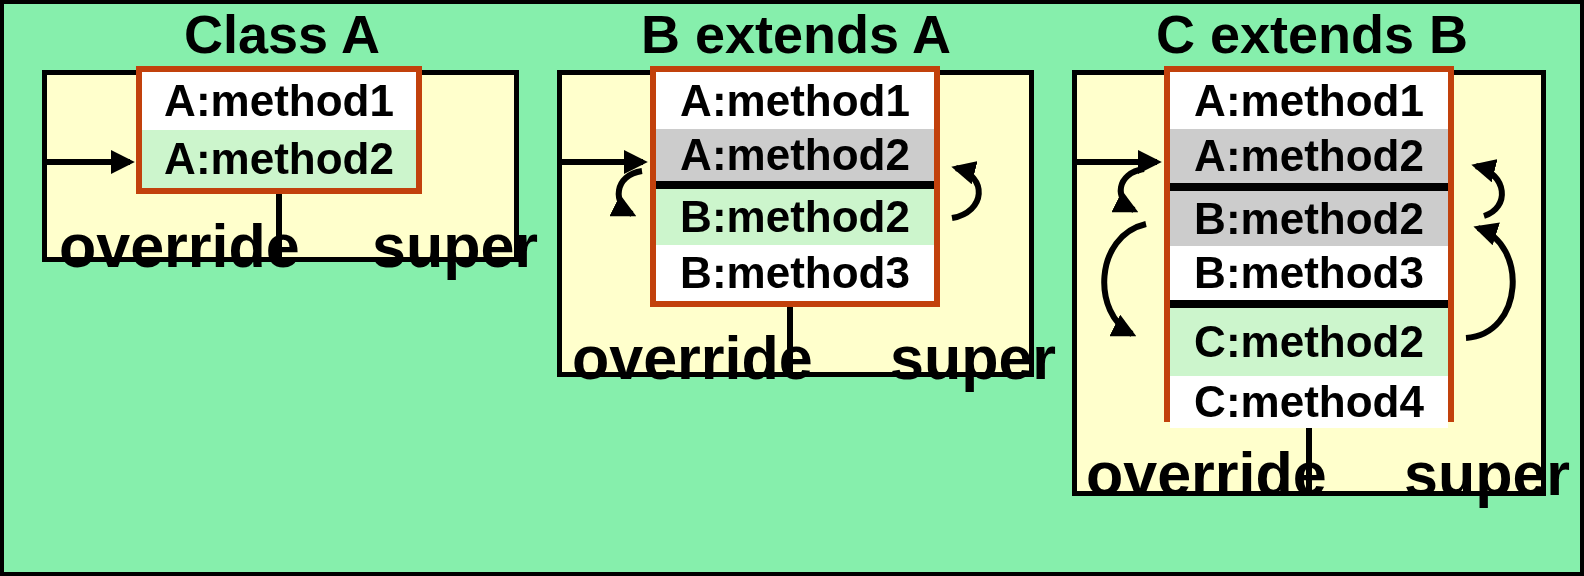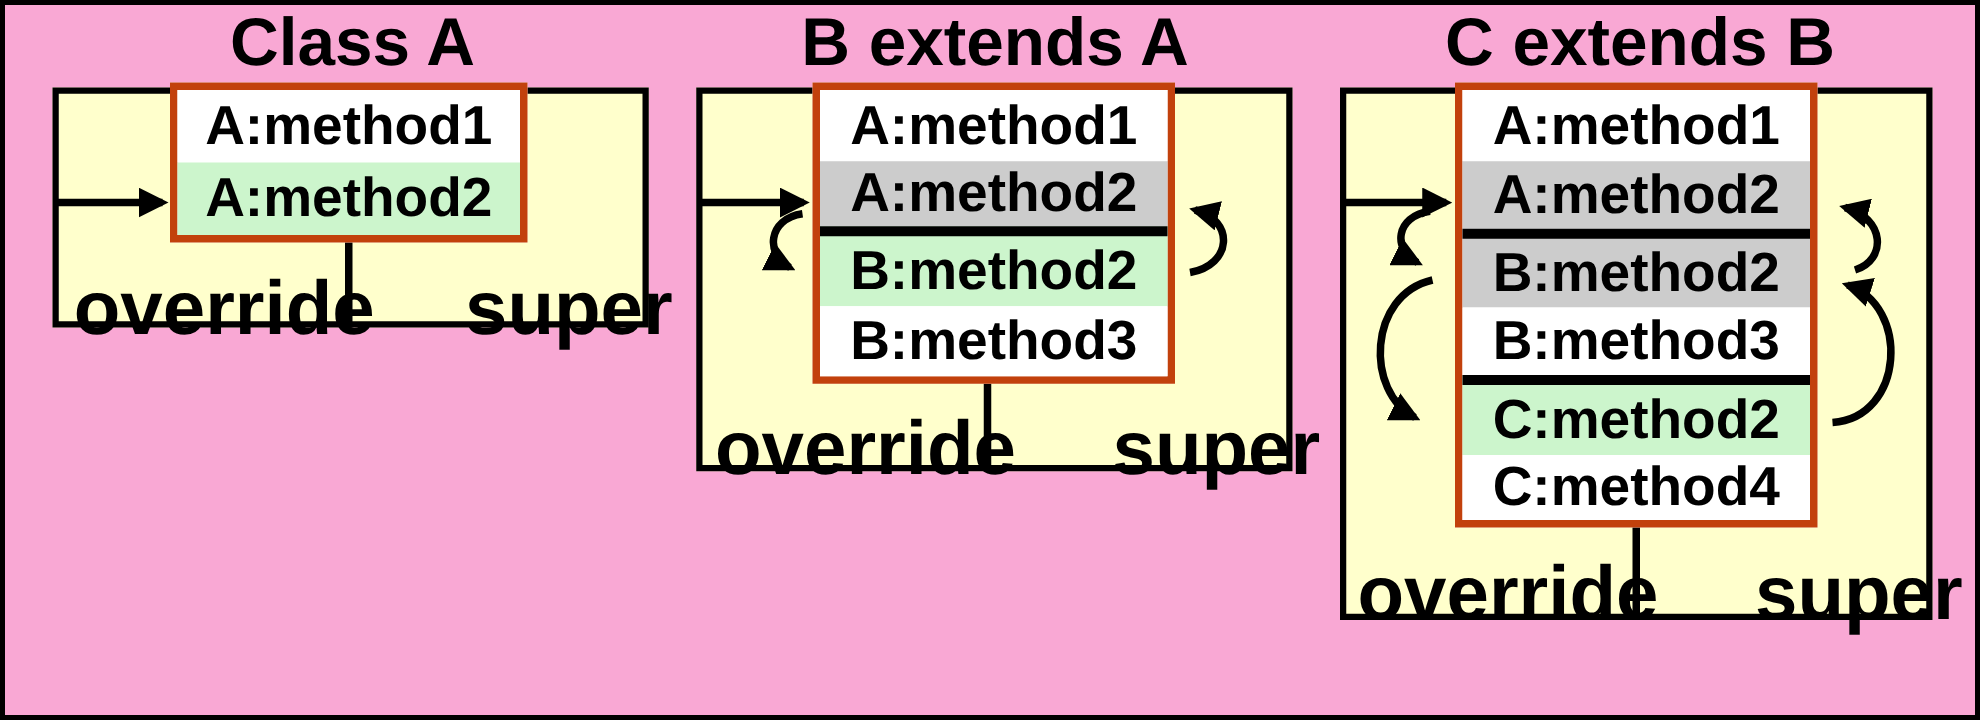--- a/index.html
+++ b/index.html
@@ -1,19 +1,19 @@
 <!DOCTYPE html>
 <html><head>
 <meta charset="utf-8">
 <style>
   html,body{margin:0;padding:0;background:#888;}
   .stage{
     position:relative;
     width:1584px;height:576px;
-    background:#f9a8d4;
+    background:#86efac;
     border:4px solid #000;
     box-sizing:border-box;
     overflow:hidden;
     font-family:"Liberation Sans", sans-serif;
     text-align:right;
   }
   
   .title{
     position:absolute;
     transform:translateX(-50%);
@@ -65,21 +65,21 @@
   .section-start{border-top:8px solid #000;}
   .m1 .mrow{height:58px;}
   .m2 .mrow:nth-child(1){height:57px;}
   .m2 .mrow:nth-child(2){height:52px;}
   .m2 .mrow:nth-child(3){height:64px;}
   .m2 .mrow:nth-child(4){height:56px;}
   .m3 .mrow:nth-child(1){height:57px;}
   .m3 .mrow:nth-child(2){height:54px;}
   .m3 .mrow:nth-child(3){height:63px;}
   .m3 .mrow:nth-child(4){height:54px;}
-  .m3 .mrow:nth-child(5){height:64px;}
+  .m3 .mrow:nth-child(5){height:76px;}
   .m3 .mrow:nth-child(6){height:52px;}
   
   .overlay{
     position:absolute;left:0;top:0;width:1584px;height:576px;
     pointer-events:none;
   }
   .arr{fill:none;stroke:#000;stroke-width:6;}
 </style>
 </head>
 <body>

